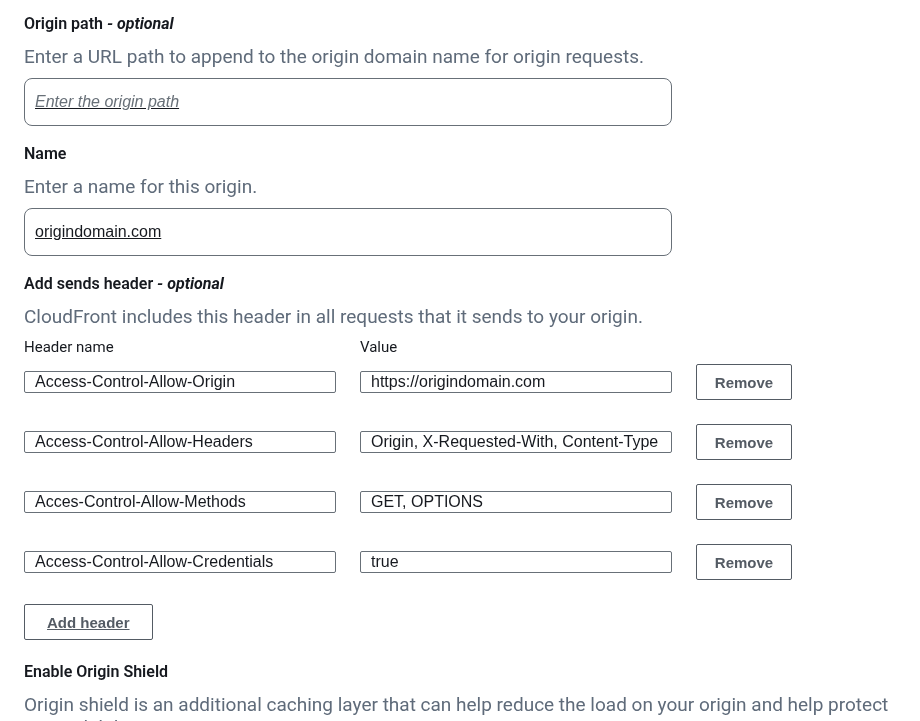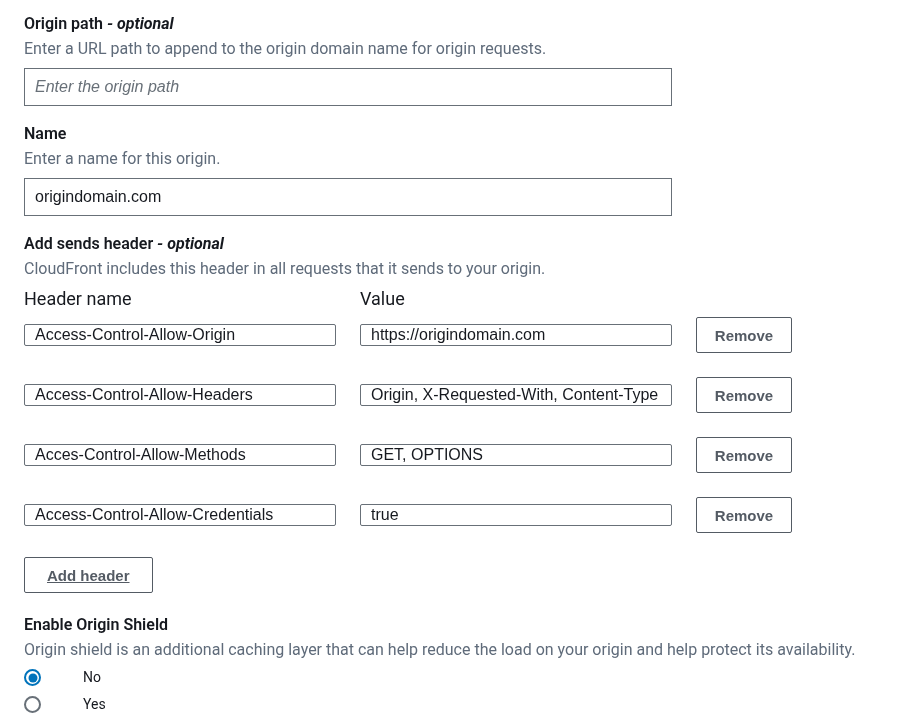--- a/index.html
+++ b/index.html
@@ -14,44 +14,45 @@
   .field-label {
     font-size: 16px;
     font-weight: 600;
     color: #16191f;
   }
   .optional {
     font-style: italic;
     font-weight: 700;
   }
   .field-desc {
-    font-size: 16px;
+    font-size: 19px;
     color: #5f6b7a;
-    margin-top: 6px;
+    margin-top: 12px;
     margin-bottom: 10px;
   }
   .text-input {
     width: 648px;
-    height: 38px;
+    height: 48px;
     font-size: 16px;
     padding: 6px 10px;
     border: 1px solid #687078;
-    border-radius: 0;
+    border-radius: 8px;
     color: #16191f;
     background: #fff;
+    text-decoration: underline;
   }
   .text-input::placeholder { color: #687078; font-style: italic; }
 
   .headers-section .columns-heading {
     display: flex;
     gap: 24px;
     margin-bottom: 8px;
   }
   .col-head {
-    font-size: 18px;
+    font-size: 15px;
     font-weight: 400;
     color: #16191f;
   }
   .col-name { width: 312px; }
   .col-value { width: 312px; }
 
   .header-row {
     display: flex;
     align-items: center;
     gap: 24px;

